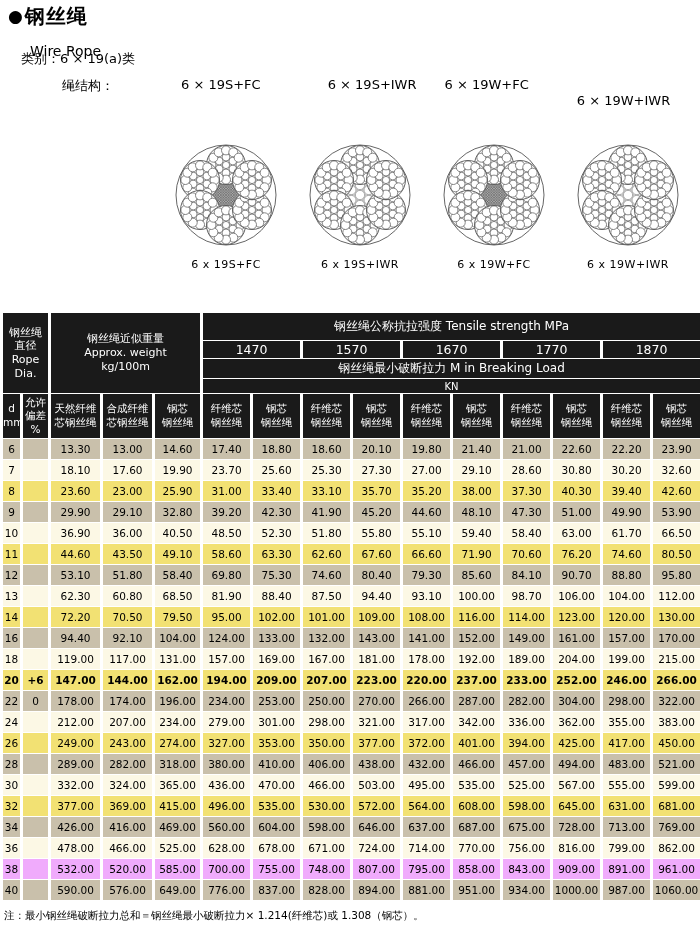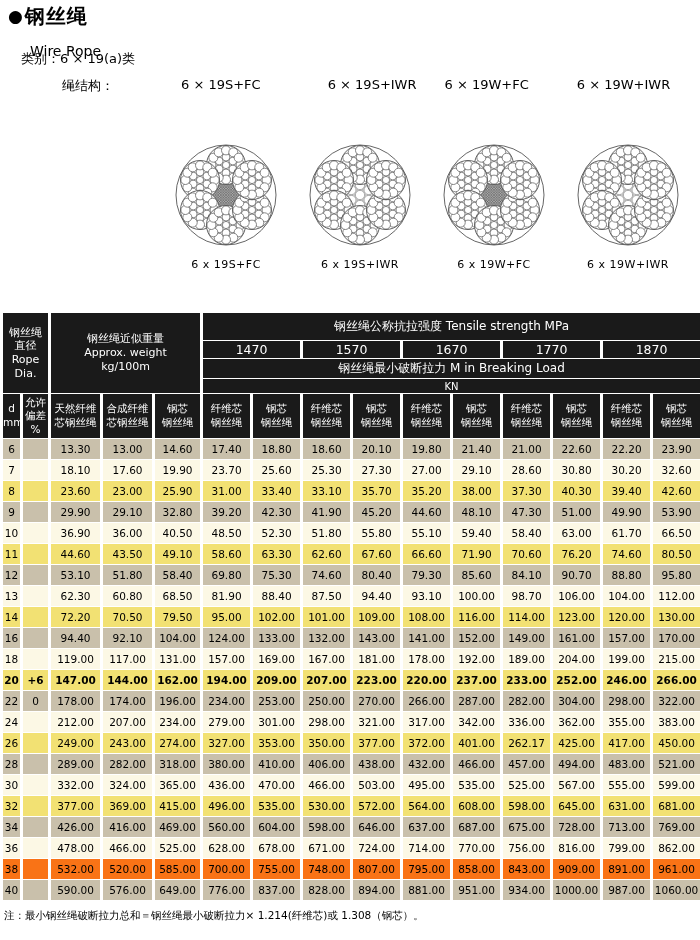--- a/index.html
+++ b/index.html
@@ -11,21 +11,21 @@
   .title-block{position:absolute;top:5px;left:8px;}
   .title-cn{font-size:20px;font-weight:bold;letter-spacing:1px;line-height:1.1;}
   .title-cn .bullet{font-size:17px;vertical-align:1px;margin-right:1px;}
   .title-en{font-size:14px;margin-left:22px;margin-top:16px;}
   
   .meta{position:absolute;left:21px;font-size:13px;white-space:nowrap;}
   #category-line{top:50px;}
   #structure-line{top:77px;display:flex;}
   #structure-line .s-item{margin-right:26px;margin-left:41px;}
   #structure-line .s-item:nth-child(4){margin-left:2px;}
-  #structure-line .s-item:nth-child(5){margin-left:22px;}
+  #structure-line .s-item:nth-child(5){margin-left:22px;margin-top:16px;}
   
   .diagrams{position:absolute;top:143px;left:166px;width:522px;display:flex;justify-content:space-between;}
   .diagram{width:120px;text-align:center;}
   .diagram-label{font-size:11px;margin-top:7px;letter-spacing:0.5px;}
   
   table{position:absolute;top:312px;left:0;width:700px;border-collapse:collapse;table-layout:fixed;}
   th,td{
     border-left:3px solid #fff;border-right:3px solid #fff;
     border-top:1px solid #fff;border-bottom:1px solid #fff;
     padding:0;text-align:center;vertical-align:middle;overflow:hidden;
@@ -975,21 +975,21 @@
         <td></td>
         <td>249.00</td>
         <td>243.00</td>
         <td>274.00</td>
         <td>327.00</td>
         <td>353.00</td>
         <td>350.00</td>
         <td>377.00</td>
         <td>372.00</td>
         <td>401.00</td>
-        <td>262.17</td>
+        <td>394.00</td>
         <td>425.00</td>
         <td>417.00</td>
         <td>450.00</td>
       </tr>
       <tr style="background: rgb(201, 192, 171);">
         <td>28</td>
         <td></td>
         <td>289.00</td>
         <td>282.00</td>
         <td>318.00</td>
@@ -1065,21 +1065,21 @@
         <td>678.00</td>
         <td>671.00</td>
         <td>724.00</td>
         <td>714.00</td>
         <td>770.00</td>
         <td>756.00</td>
         <td>816.00</td>
         <td>799.00</td>
         <td>862.00</td>
       </tr>
-      <tr style="background: #f97316;">
+      <tr style="background: #f0abfc;">
         <td>38</td>
         <td></td>
         <td>532.00</td>
         <td>520.00</td>
         <td>585.00</td>
         <td>700.00</td>
         <td>755.00</td>
         <td>748.00</td>
         <td>807.00</td>
         <td>795.00</td>

